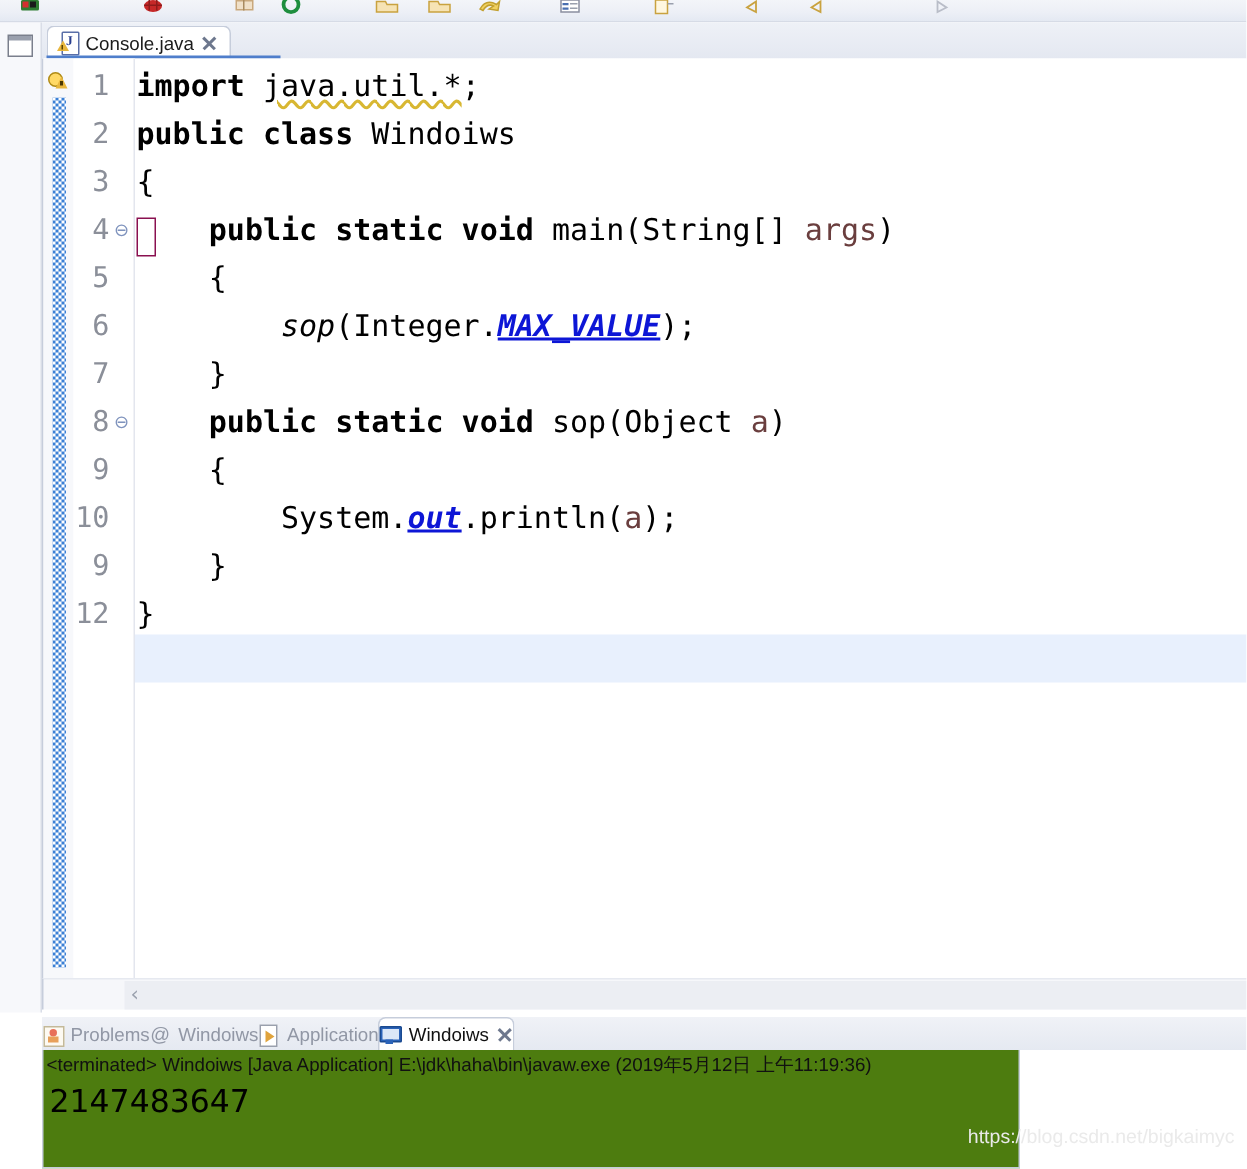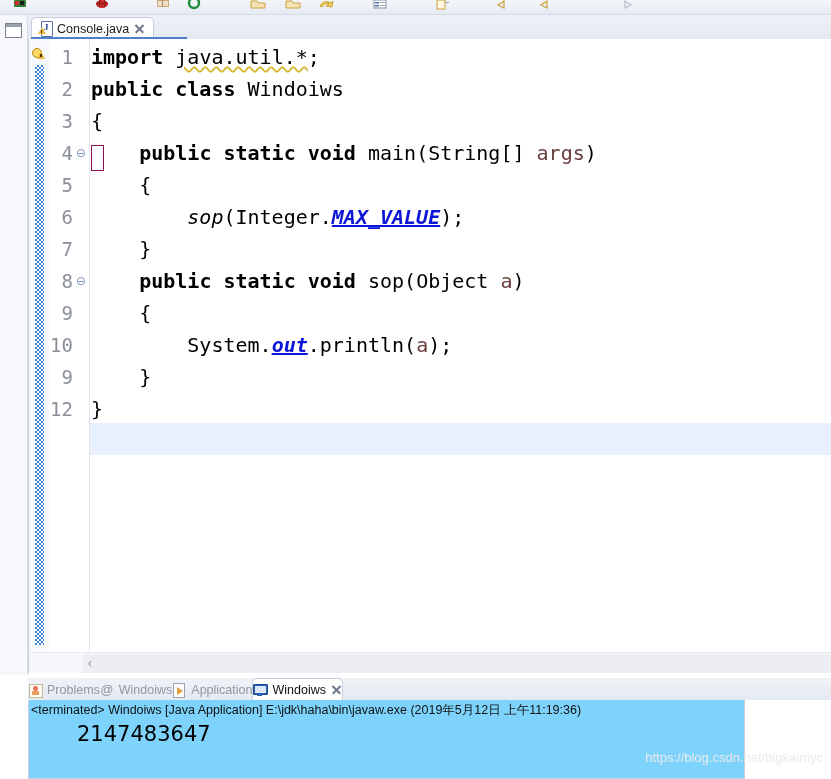--- a/index.html
+++ b/index.html
@@ -196,32 +196,32 @@
   
   .ico-javadoc{font-size:13px;color:#9197a5;text-align:center;line-height:14px;}
   
   .ico-decl .bx{position:absolute;left:1px;top:0px;width:10px;height:13px;background:#ffffff;border:1px solid #9aa0ad;}
   .ico-decl .ar{position:absolute;left:5px;top:4px;width:0;height:0;border-top:4px solid transparent;border-bottom:4px solid transparent;border-left:6px solid #e0a33c;}
   
   .ico-console .scr{position:absolute;left:0px;top:1px;width:13px;height:9px;background:#2b63b8;border:1px solid #1a4a90;border-radius:1px;}
   .ico-console .scr:after{content:"";position:absolute;left:1px;top:1px;width:11px;height:7px;background:#dbe7f7;}
   .ico-console .st{position:absolute;left:4px;top:10px;width:5px;height:3px;background:#2b63b8;}
   #console-body{
-    position:absolute;left:0;top:22px;width:717px;height:79px;background:#7dd3fc;
+    position:absolute;left:0;top:22px;width:652px;height:79px;background:#4d7c0f;
     border:1px solid #c6cddb;border-top:none;box-sizing:border-box;
   }
   #terminated-line{
     position:absolute;left:2px;top:2px;right:2px;height:18px;
     font-size:12.5px;color:#111111;white-space:nowrap;
     font-family:"Liberation Sans",sans-serif;
   }
   #console-out{
     position:absolute;left:4px;top:22px;
     font-family:"DejaVu Sans",sans-serif;
-    font-size:21px;color:#000000;white-space:pre;margin-left:44px;
+    font-size:21px;color:#000000;white-space:pre;
   }
   #watermark{
     position:absolute;right:8px;bottom:14px;
     font-size:13px;color:#eaeaea;white-space:nowrap;
     font-family:"Liberation Sans",sans-serif;
   }
 </style>
 </head>
 <body>
 

